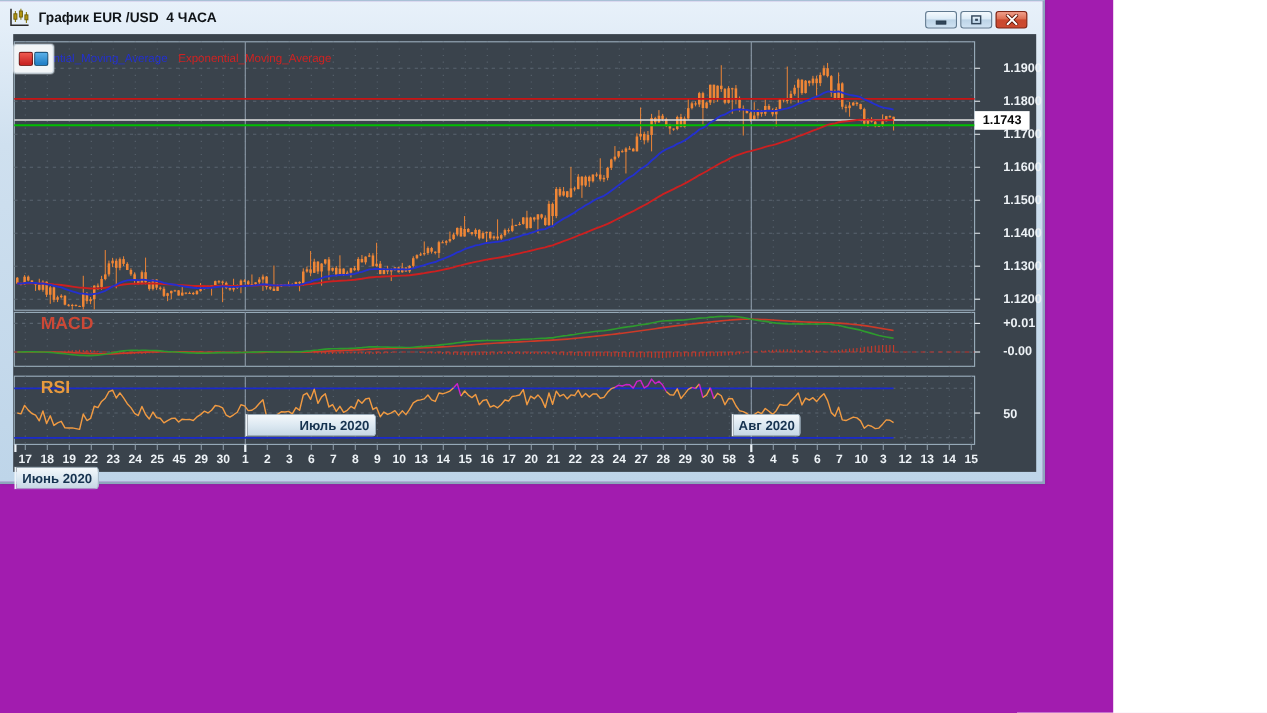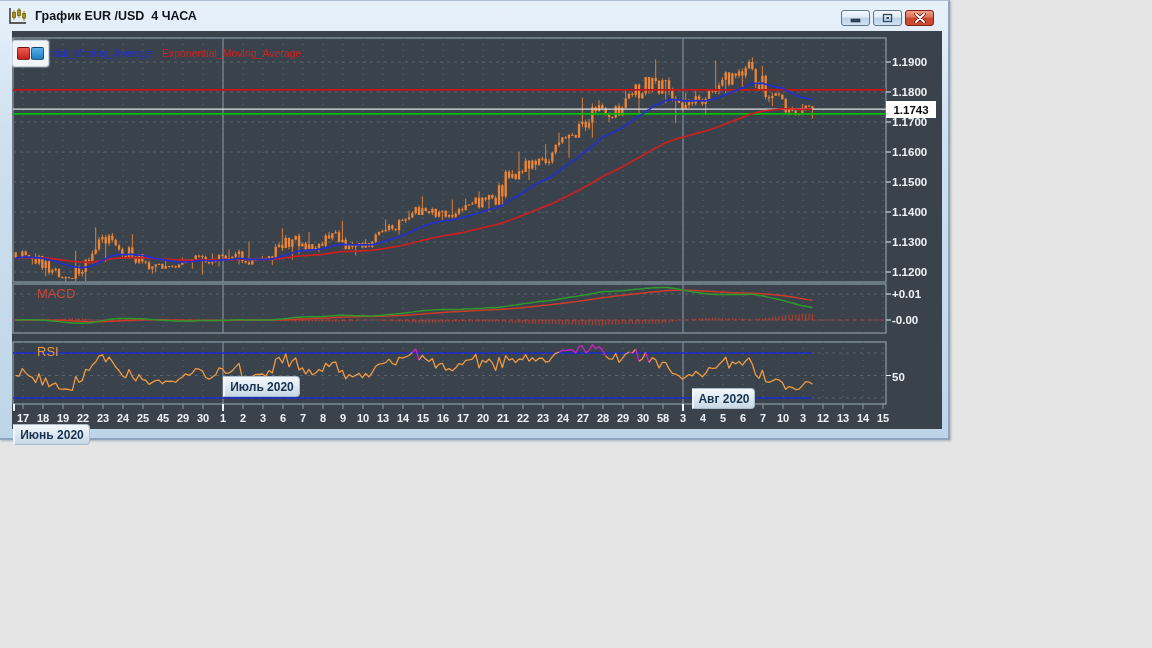--- a/index.html
+++ b/index.html
@@ -1,16 +1,16 @@
 <!DOCTYPE html>
 <html><head>
 <meta charset="utf-8">
 <style>
   html,body{margin:0;padding:0;background:#ffffff;font-family:"Liberation Sans",sans-serif;}
-  #stage{position:relative;width:1152px;height:648px;background:#e5e5e5;overflow:hidden;}
+  #stage{position:relative;width:1012px;height:648px;background:#a21caf;overflow:hidden;}
   
   .window{position:absolute;left:0;top:0;width:948px;height:437px;
     background:linear-gradient(180deg,#e8f1fa 0%,#cfe0ef 30%,#bed5e9 100%);
     border-right:2px solid #8ea6bd;border-bottom:2px solid #8ea6bd;border-top:1px solid #a9c0d6;
     box-shadow:1px 1px 2px rgba(60,80,100,.35);}
   .titlebar{position:absolute;left:0;top:0;width:100%;height:30px;display:flex;align-items:center;}
   .app-icon{width:22px;height:20px;margin-left:7px;flex:0 0 auto;}
   .title-text{margin-left:6px;font-size:12.5px;font-weight:700;color:#101418;white-space:pre;}
   .win-buttons{position:absolute;right:14px;top:9px;display:flex;gap:3px;}
   .wbtn{width:29px;height:16px;border:1px solid #60798f;border-radius:3px;padding:0;cursor:pointer;
@@ -24,24 +24,24 @@
   .overlay{position:absolute;left:0;top:0;width:930px;height:398px;pointer-events:none;}
   .legend{position:absolute;left:0;top:9px;height:25px;white-space:nowrap;}
   .lg-text{position:absolute;top:7px;font-size:10.5px;letter-spacing:0;}
   .lg-blue{left:1px;color:#2330cf;}
   .lg-red{left:150px;color:#cf2222;}
   .chipbox{position:absolute;left:0;top:0;width:35px;height:25px;background:#f2f5f7;
     border:1px solid #c7d3dc;border-radius:3px;box-shadow:0 0 0 1px rgba(255,255,255,.25);pointer-events:auto;}
   .chip{position:absolute;top:6px;width:11px;height:11px;border-radius:2px;border:1px solid rgba(0,0,0,.45);}
   .chip.red{left:4px;background:linear-gradient(180deg,#ef5a50,#c61f1f);}
   .chip.blue{left:18px;background:linear-gradient(180deg,#5ab0e8,#1d7cc4);}
-  .panel-label{position:absolute;font-size:13px;font-weight:400;padding-left:21px;}
+  .panel-label{position:absolute;font-size:16px;font-weight:700;padding-left:21px;}
   .macd-label{left:4px;top:255px;color:#cc4836;}
   .rsi-label{left:4px;top:313px;color:#e89a3e;}
-  .axis-label{position:absolute;color:#edf2f6;font-size:11.5px;font-weight:600;transform:translateY(-50%);}
+  .axis-label{position:absolute;color:#edf2f6;font-size:11.5px;font-weight:600;transform:translateY(-50%);margin-left:20px;}
   .xaxis-label{position:absolute;color:#edf2f6;font-size:11px;font-weight:700;transform:translateX(-50%);top:381px;}
   .price-tag{position:absolute;left:874px;top:70px;width:50px;height:17px;background:#ffffff;
     color:#0a0a0a;font-size:11.5px;font-weight:600;display:flex;align-items:center;justify-content:center;}
   .month-box{position:absolute;top:345px;height:19px;border:1px solid #a9bccb;border-left:2px solid #eef4f9;
     border-radius:0 4px 4px 0;background:linear-gradient(180deg,#f4f8fb 0%,#dde9f2 50%,#c6d7e4 100%);
     display:flex;align-items:center;justify-content:center;
     font-size:12px;font-weight:700;color:#16324f;pointer-events:auto;}
 </style>
 </head>
 <body>
@@ -1056,18 +1056,18 @@
             <div class="xaxis-label" style="left: 751px;">7</div>
             <div class="xaxis-label" style="left: 771px;">10</div>
             <div class="xaxis-label" style="left: 791px;">3</div>
             <div class="xaxis-label" style="left: 811px;">12</div>
             <div class="xaxis-label" style="left: 831px;">13</div>
             <div class="xaxis-label" style="left: 851px;">14</div>
             <div class="xaxis-label" style="left: 871px;">15</div>
           </div>
 
         <div class="month-box" style="left:1px;width:74px;margin-top:48px;">Июнь 2020</div>
-        <div class="month-box" style="left:211px;width:74px;">Июль 2020</div>
-        <div class="month-box" style="left:680px;width:60px;margin-top:12px;">Авг 2020</div>
+        <div class="month-box" style="left:211px;width:74px;padding-left:42px;">Июль 2020</div>
+        <div class="month-box" style="left:653px;width:60px;">Авг 2020</div>
       </div>
     </div>
   </div>
 </div>
 
 </body></html>

